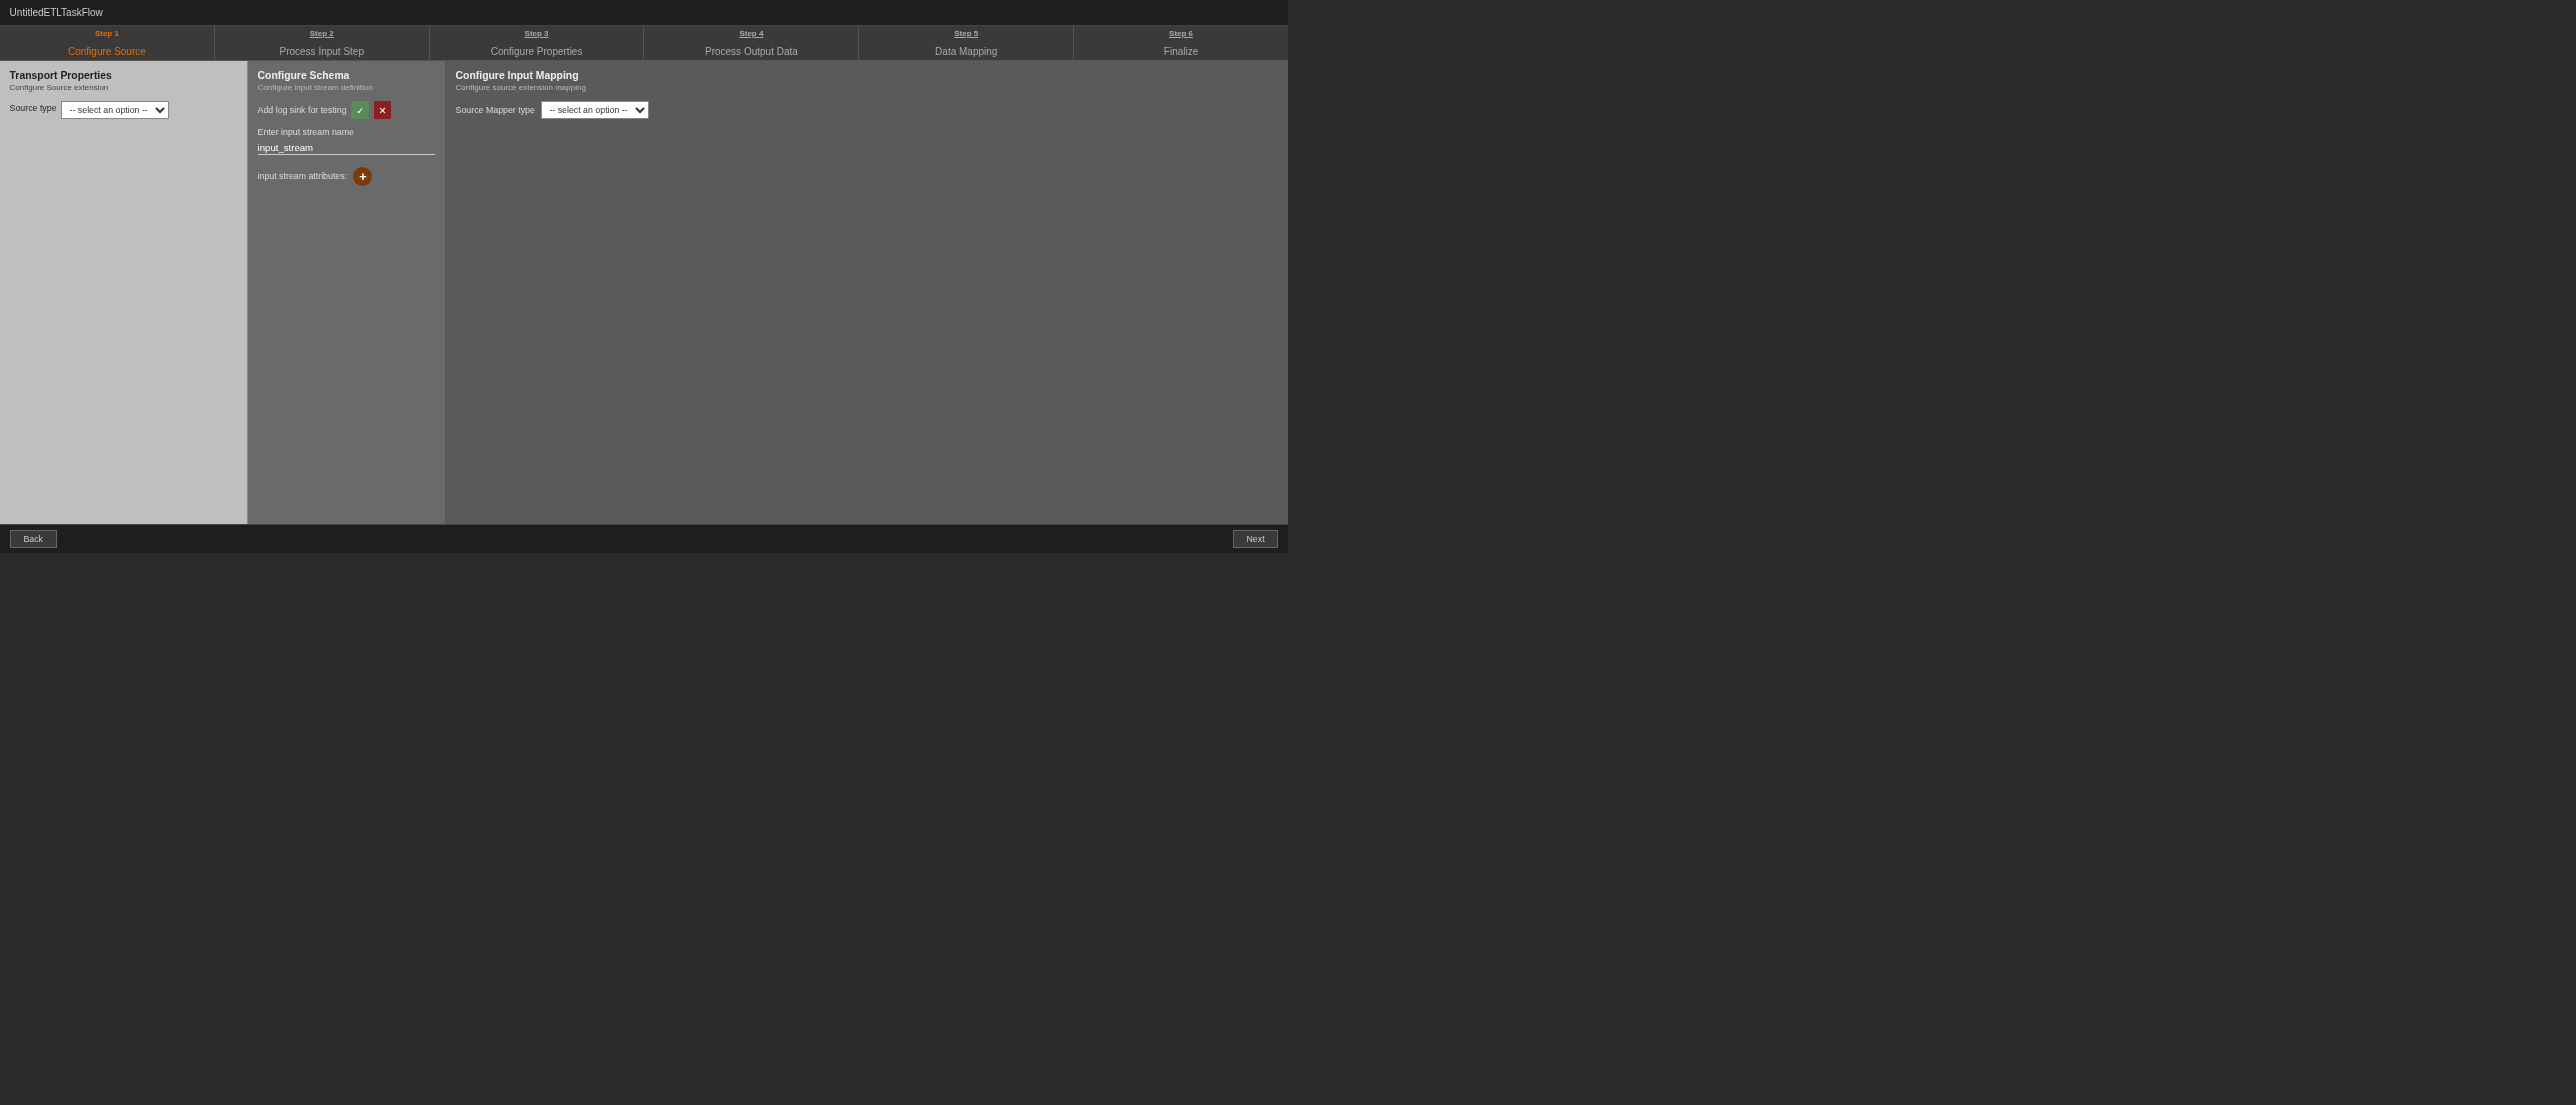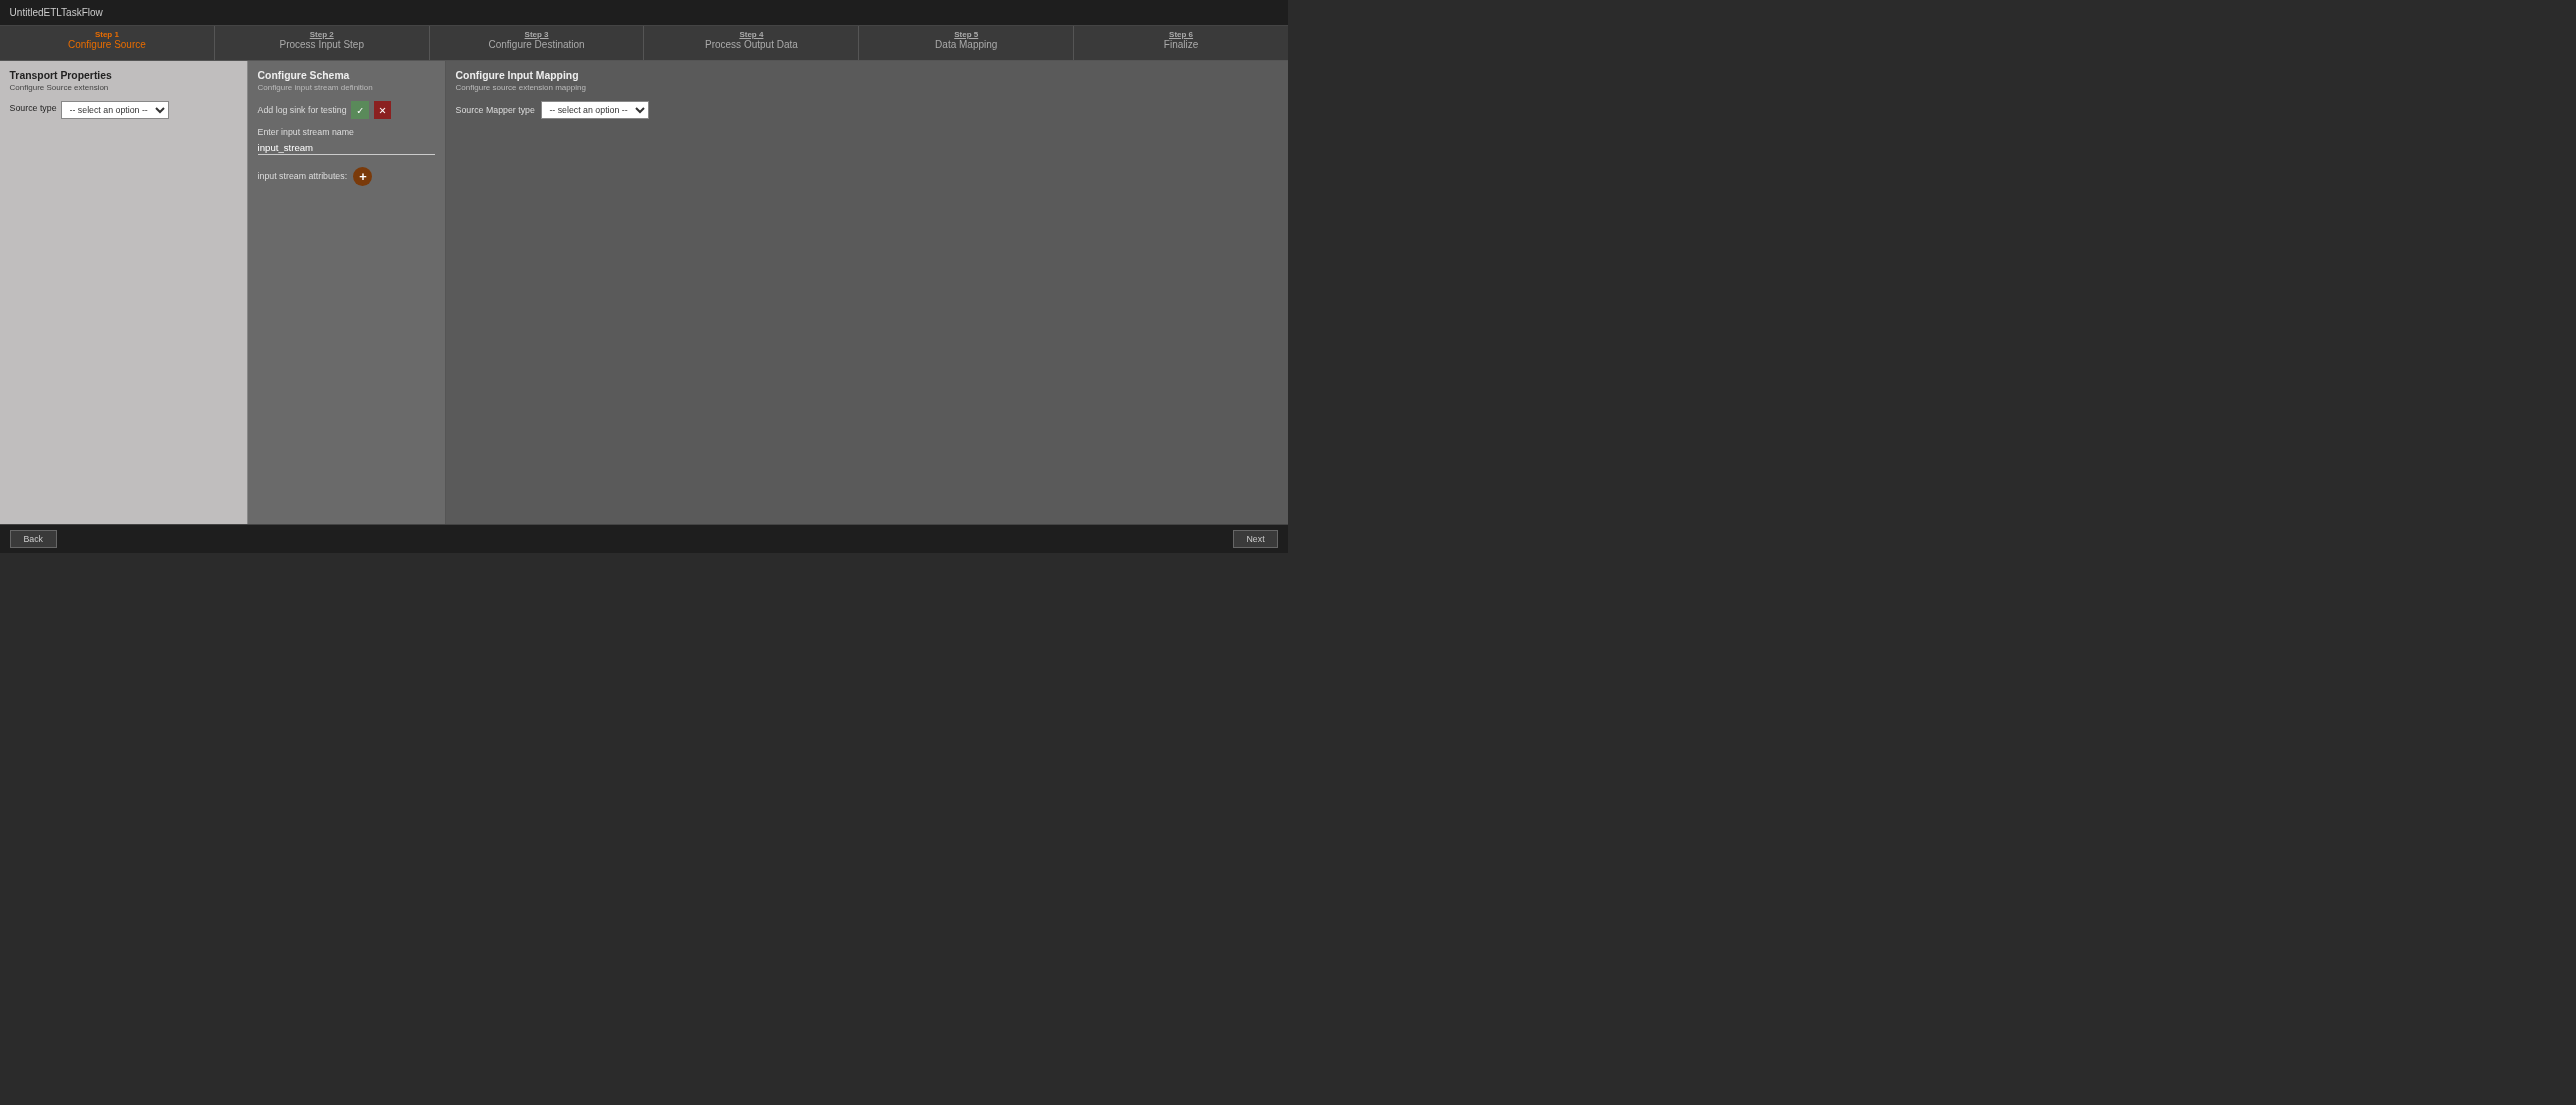--- a/index.html
+++ b/index.html
@@ -35,25 +35,25 @@
       display: flex;
       height: 35px;
       border-bottom: 0.8px solid #555;
     }
 
     .step-item {
       flex: 1;
       display: flex;
       flex-direction: column;
       align-items: center;
-      justify-content: flex-end;
+      justify-content: space-between;
       background-color: #3a3a3a;
       border-right: 0.8px solid #555;
       cursor: pointer;
-      padding: 10px;
+      padding: 3px;
       text-align: center;
     }
 
     .step-item.active {
       background-color: #3a3a3a;
     }
 
     .step-item .step-number {
       font-size: 8px;
       color: #e86c00;
@@ -277,21 +277,21 @@
   <div class="step-item active">
     <span class="step-number">Step 1</span>
     <span class="step-label">Configure Source</span>
   </div>
   <div class="step-item inactive">
     <span class="step-number">Step 2</span>
     <span class="step-label">Process Input Step</span>
   </div>
   <div class="step-item inactive">
     <span class="step-number">Step 3</span>
-    <span class="step-label">Configure Destination</span>
+    <span class="step-label">Configure Properties</span>
   </div>
   <div class="step-item inactive">
     <span class="step-number">Step 4</span>
     <span class="step-label">Process Output Data</span>
   </div>
   <div class="step-item inactive">
     <span class="step-number">Step 5</span>
     <span class="step-label">Data Mapping</span>
   </div>
   <div class="step-item inactive" style="border-right:none;">

